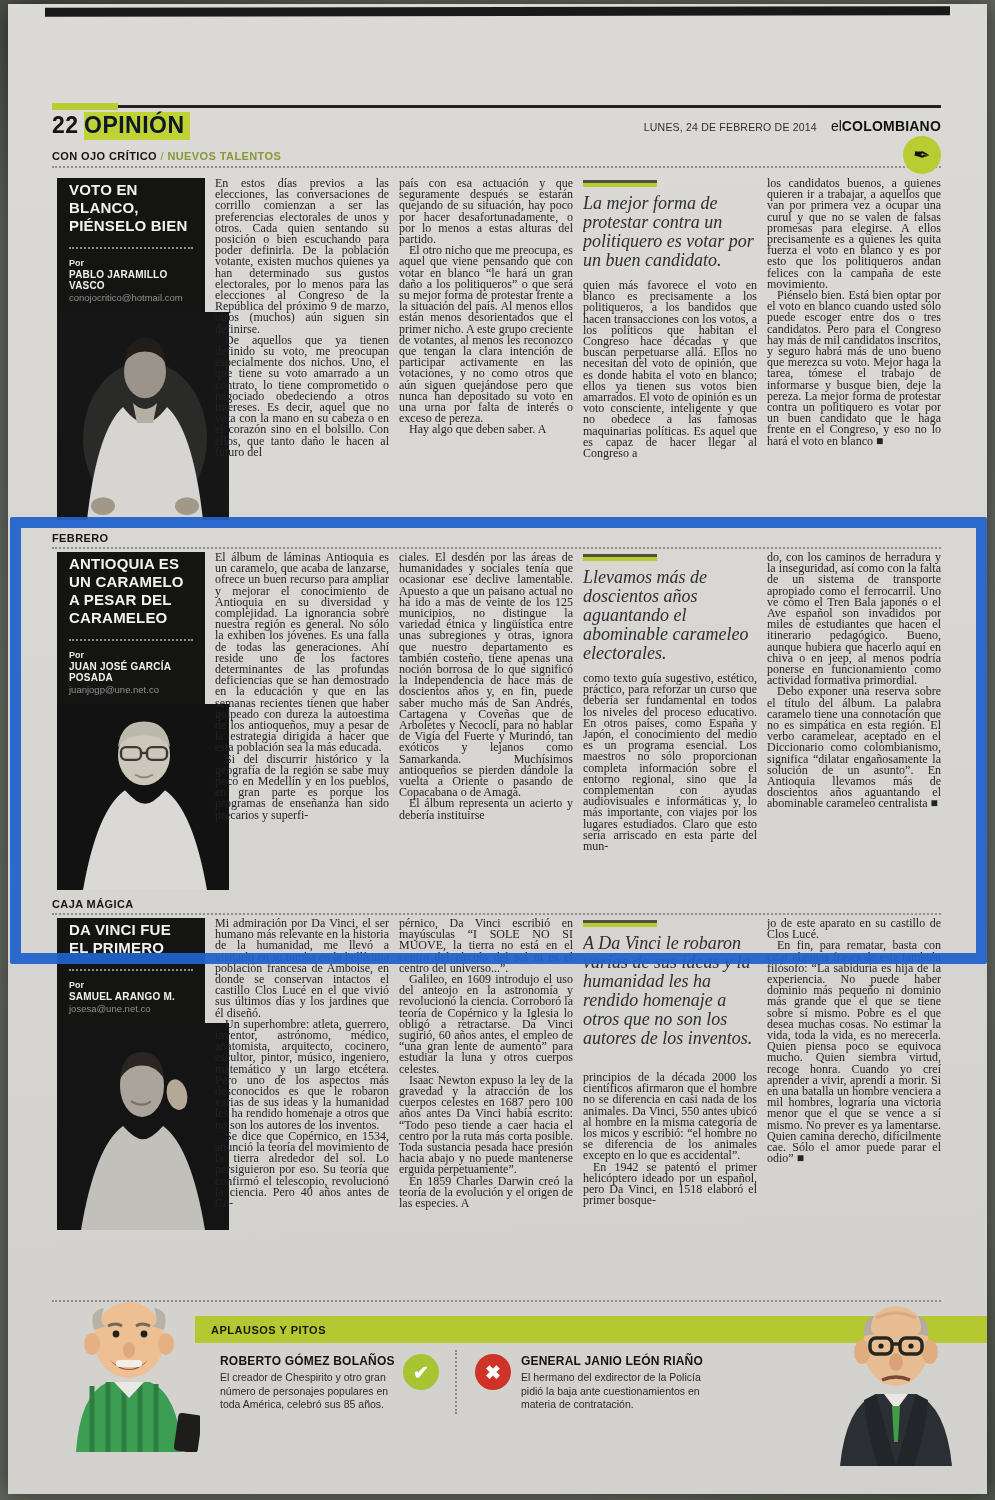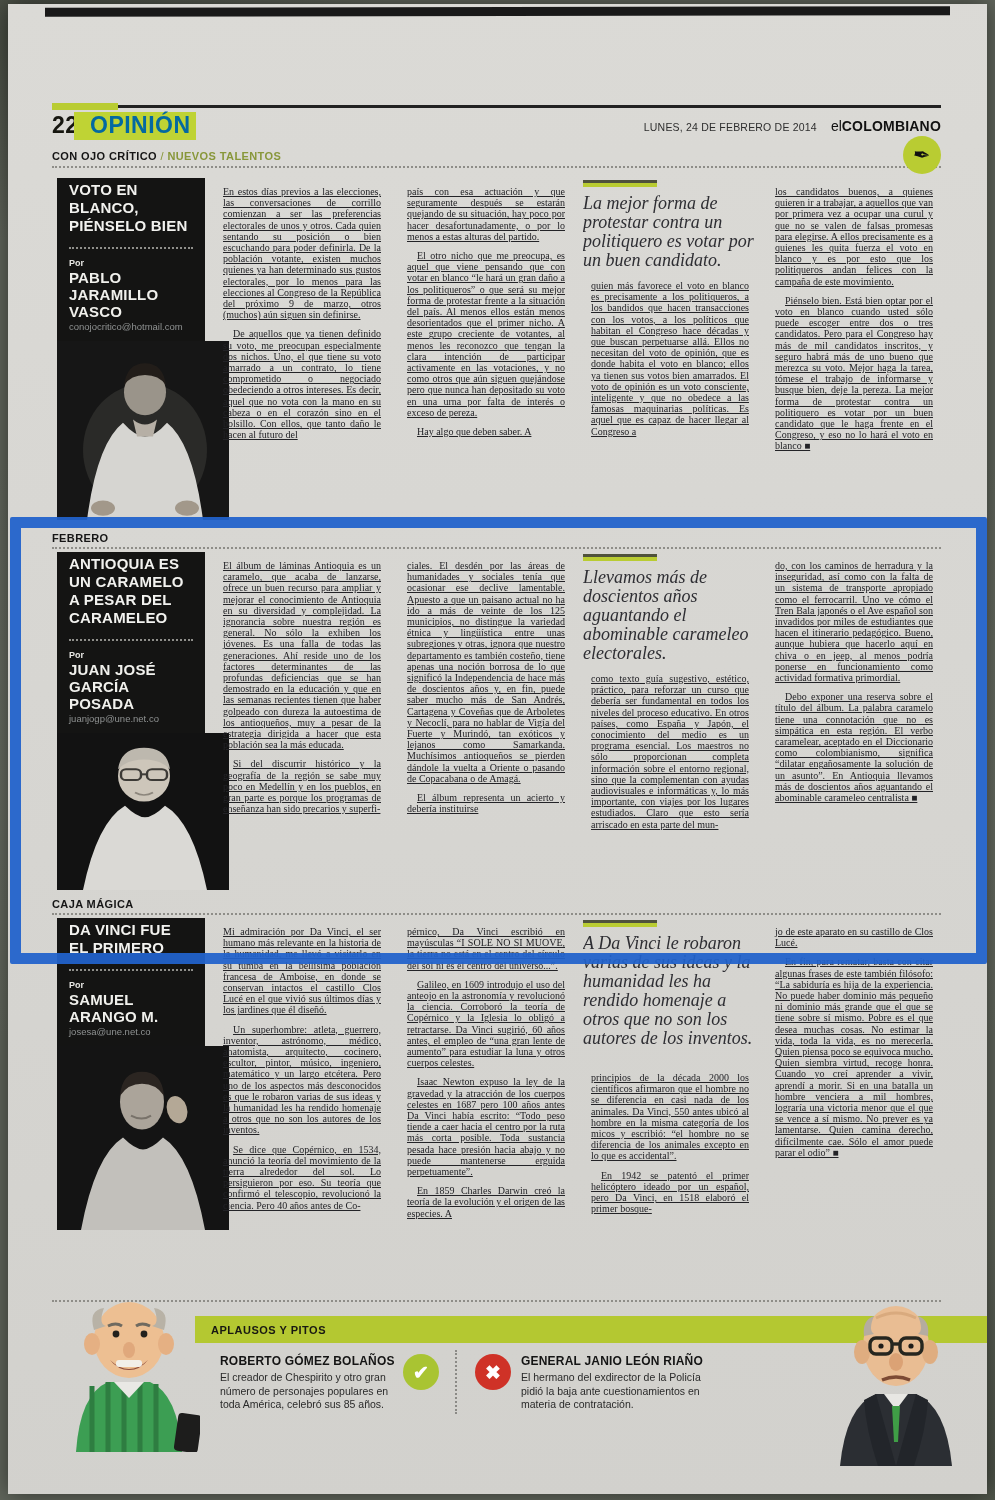--- a/index.html
+++ b/index.html
@@ -12,22 +12,22 @@
   }
   #paper{position:absolute;left:8px;top:4px;width:979px;height:1490px;
     background:linear-gradient(178deg,#dbdad6 0%,#d7d6d2 45%,#d2d1cd 100%);
     box-shadow:0 0 22px rgba(0,0,0,.5);}
   .topstrip{position:absolute;left:37px;top:3px;width:905px;height:9px;background:#191919;transform:rotate(-.1deg);}
 
   
   .greenbar{position:absolute;left:44px;top:99px;width:66px;height:7px;background:#b9cc32;}
   .hrule{position:absolute;left:110px;top:101px;width:823px;height:3px;background:#222;}
   .pageno{position:absolute;left:44px;top:108px;font-size:23px;font-weight:bold;color:#16160f;letter-spacing:.5px;}
-  .sectionname{position:absolute;left:66px;top:108px;font-size:23px;font-weight:bold;color:#0369a1;
-    background:#bfd334;padding:0 5px 1px 16px;letter-spacing:.5px;}
+  .sectionname{position:absolute;left:76px;top:108px;font-size:23px;font-weight:bold;color:#0f172a;
+    background:#bfd334;padding:0 5px 1px 0;letter-spacing:.5px;}
   .mastright{position:absolute;right:46px;top:114px;display:flex;align-items:baseline;gap:14px;}
   .dateline{font-size:10.5px;color:#2e2e2e;letter-spacing:.2px;}
   .brand{font-size:14px;color:#111;}
   .brand .el{font-weight:normal;}
   .brand .co{font-weight:bold;letter-spacing:.2px;}
 
   .kicker{position:absolute;font-size:11px;font-weight:bold;letter-spacing:.4px;color:#151515;}
   .kicker .kg{color:#88973a;}
   .kicker .ks{color:#88973a;font-weight:normal;}
   .dotrule{position:absolute;left:44px;width:889px;height:0;border-top:2px dotted #8e8d88;}
@@ -35,27 +35,27 @@
     background:#b9cc32;display:flex;align-items:center;justify-content:center;z-index:4;}
   .penicon span{font-size:21px;color:#111;transform:rotate(8deg);font-family:"DejaVu Sans",sans-serif;}
 
   
   .row{position:absolute;left:49px;width:884px;display:flex;gap:10px;}
   .abox{width:148px;flex:none;background:#141413;color:#fff;padding:1px 12px 0;box-sizing:border-box;
     display:flex;flex-direction:column;}
   .abox h2{margin:2px 0 0;font-size:15px;line-height:18px;font-weight:bold;letter-spacing:.2px;color:#f2f2ef;}
   .adots{border-top:2px dotted #8f8f8b;margin:12px 0 9px;}
   .por{font-size:9px;font-weight:bold;color:#e8e8e5;}
-  .author{font-size:15px;font-weight:bold;color:#f0f0ec;margin-top:1px;letter-spacing:.2px;}
+  .author{font-size:10px;font-weight:bold;color:#f0f0ec;margin-top:1px;letter-spacing:.2px;}
   .email{font-size:9.5px;color:#8f9292;margin-top:1px;}
   .photo{display:block;margin:9px -12px 0;width:172px;flex:1;min-height:0;}
 
   .col{flex:1;overflow:hidden;}
-  .col p{margin:8px;font-family:"Liberation Serif",serif;font-size:10px;line-height:11.2px;
-    text-align:justify;color:#232327;text-decoration:underline;}
+  .col p{margin:0;font-family:"Liberation Serif",serif;font-size:12px;line-height:11.2px;
+    text-align:justify;color:#232327;}
   .col p.ind{text-indent:10px;}
   .qbar{width:74px;height:7px;margin:2px 0 7px;
     background:linear-gradient(#4f523c 0 42%,#b9cc32 42% 100%);}
   .quote{font-family:"Liberation Serif",serif;font-style:italic;font-size:18px;line-height:19px;
     color:#2e2e33;margin:0 0 10px;}
   .quote.q3{margin-bottom:24px;}
 
   
   .band{position:absolute;left:187px;top:1312px;width:792px;height:27px;background:#b4c831;
     display:flex;align-items:center;}

